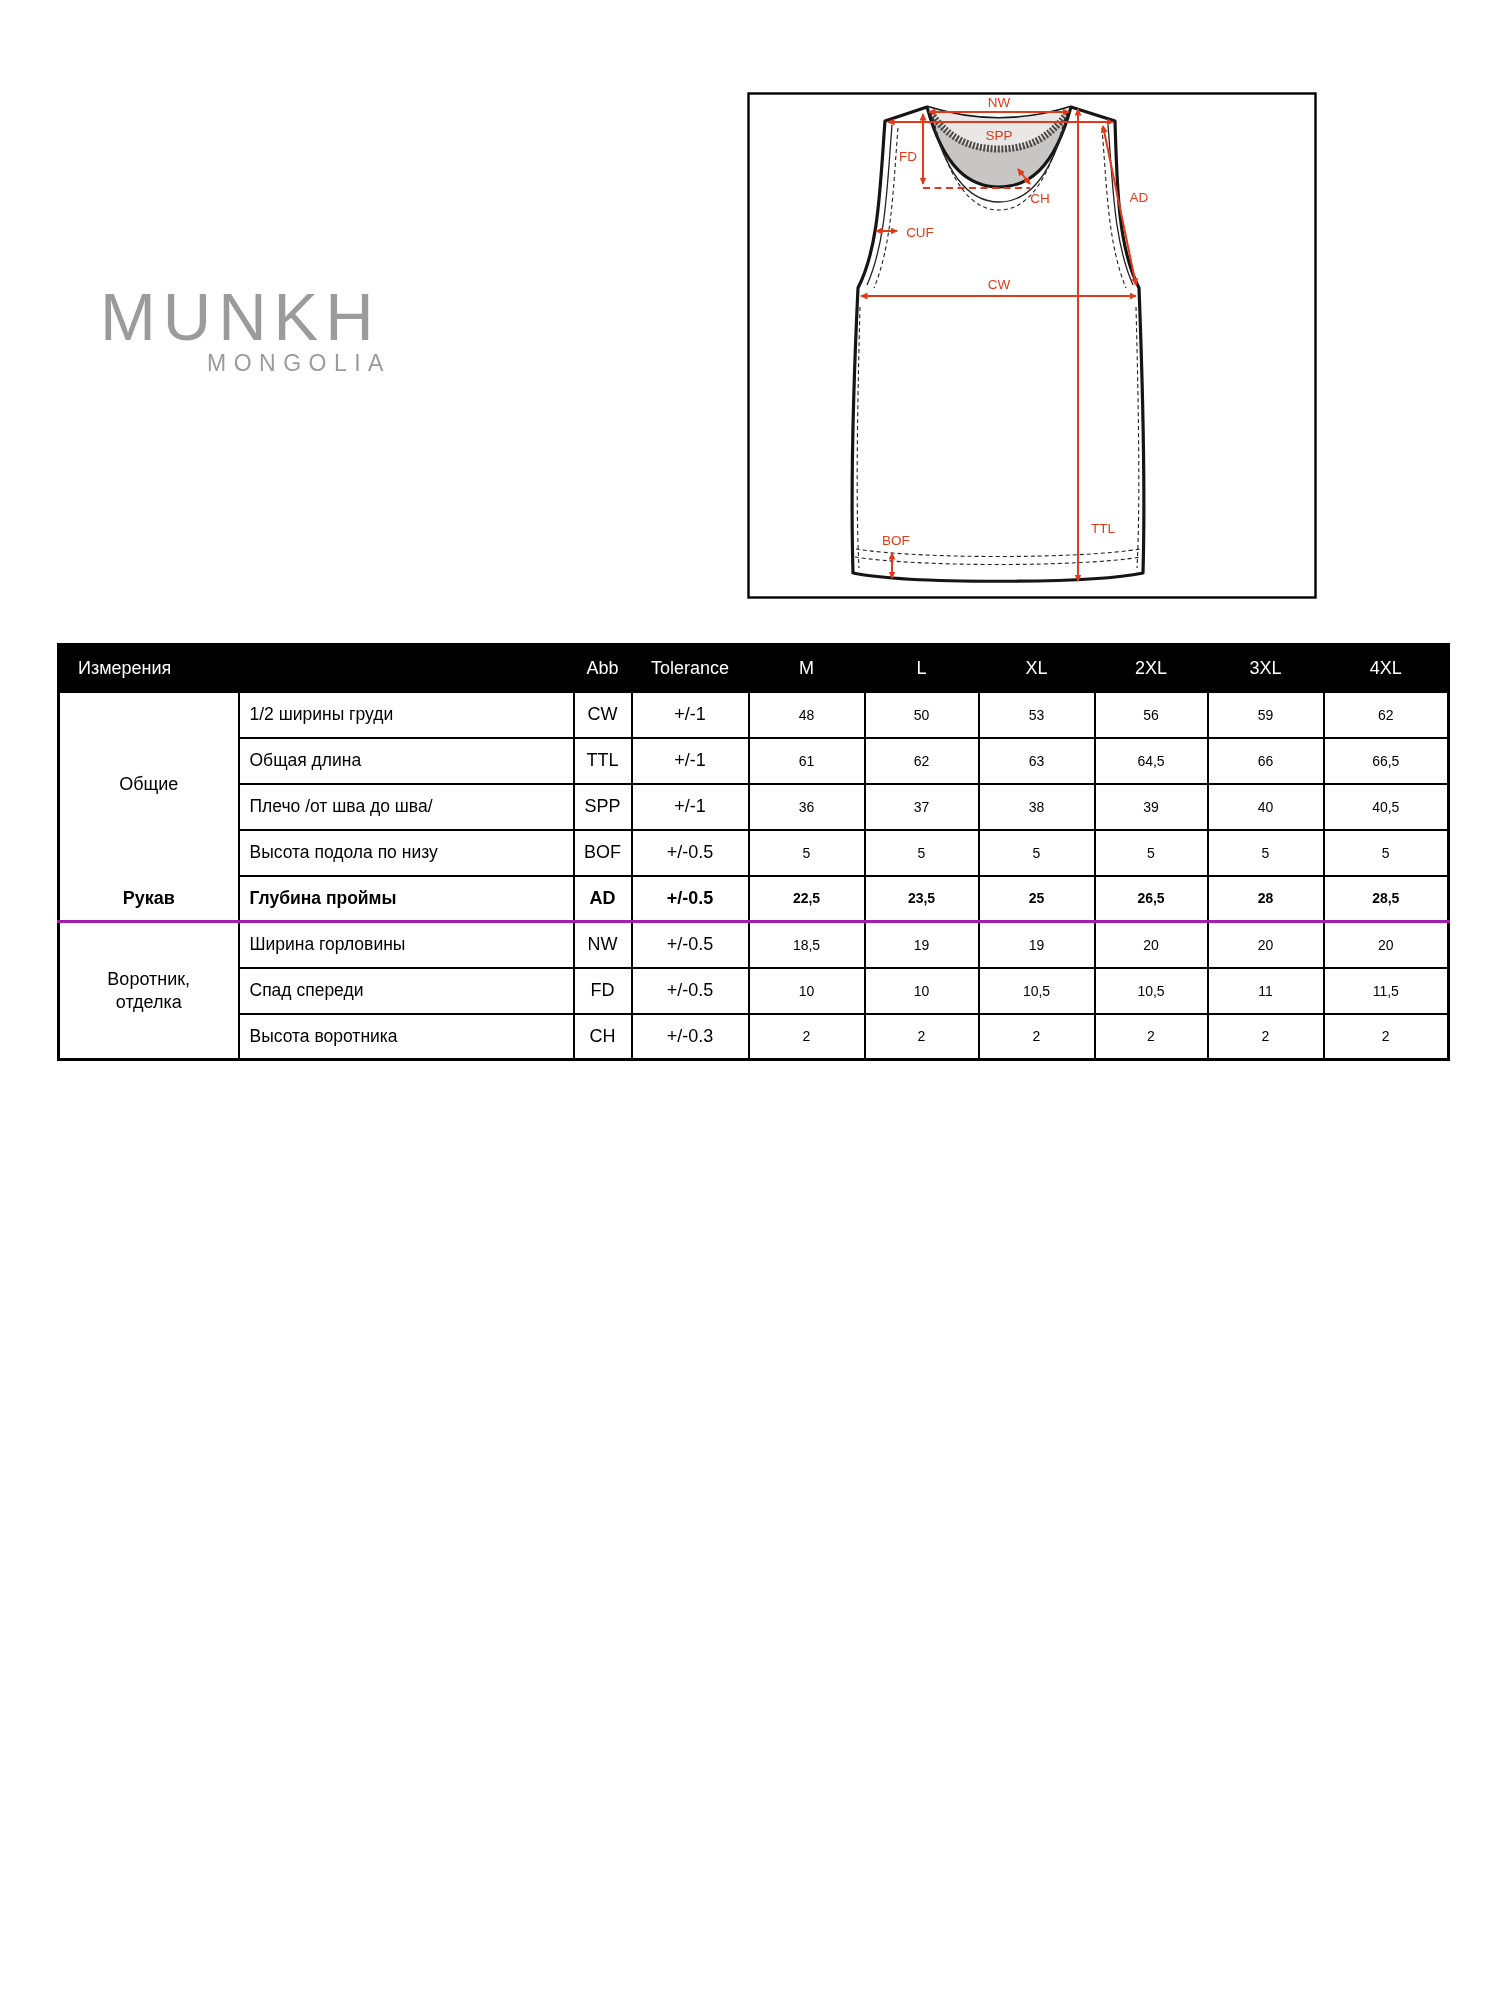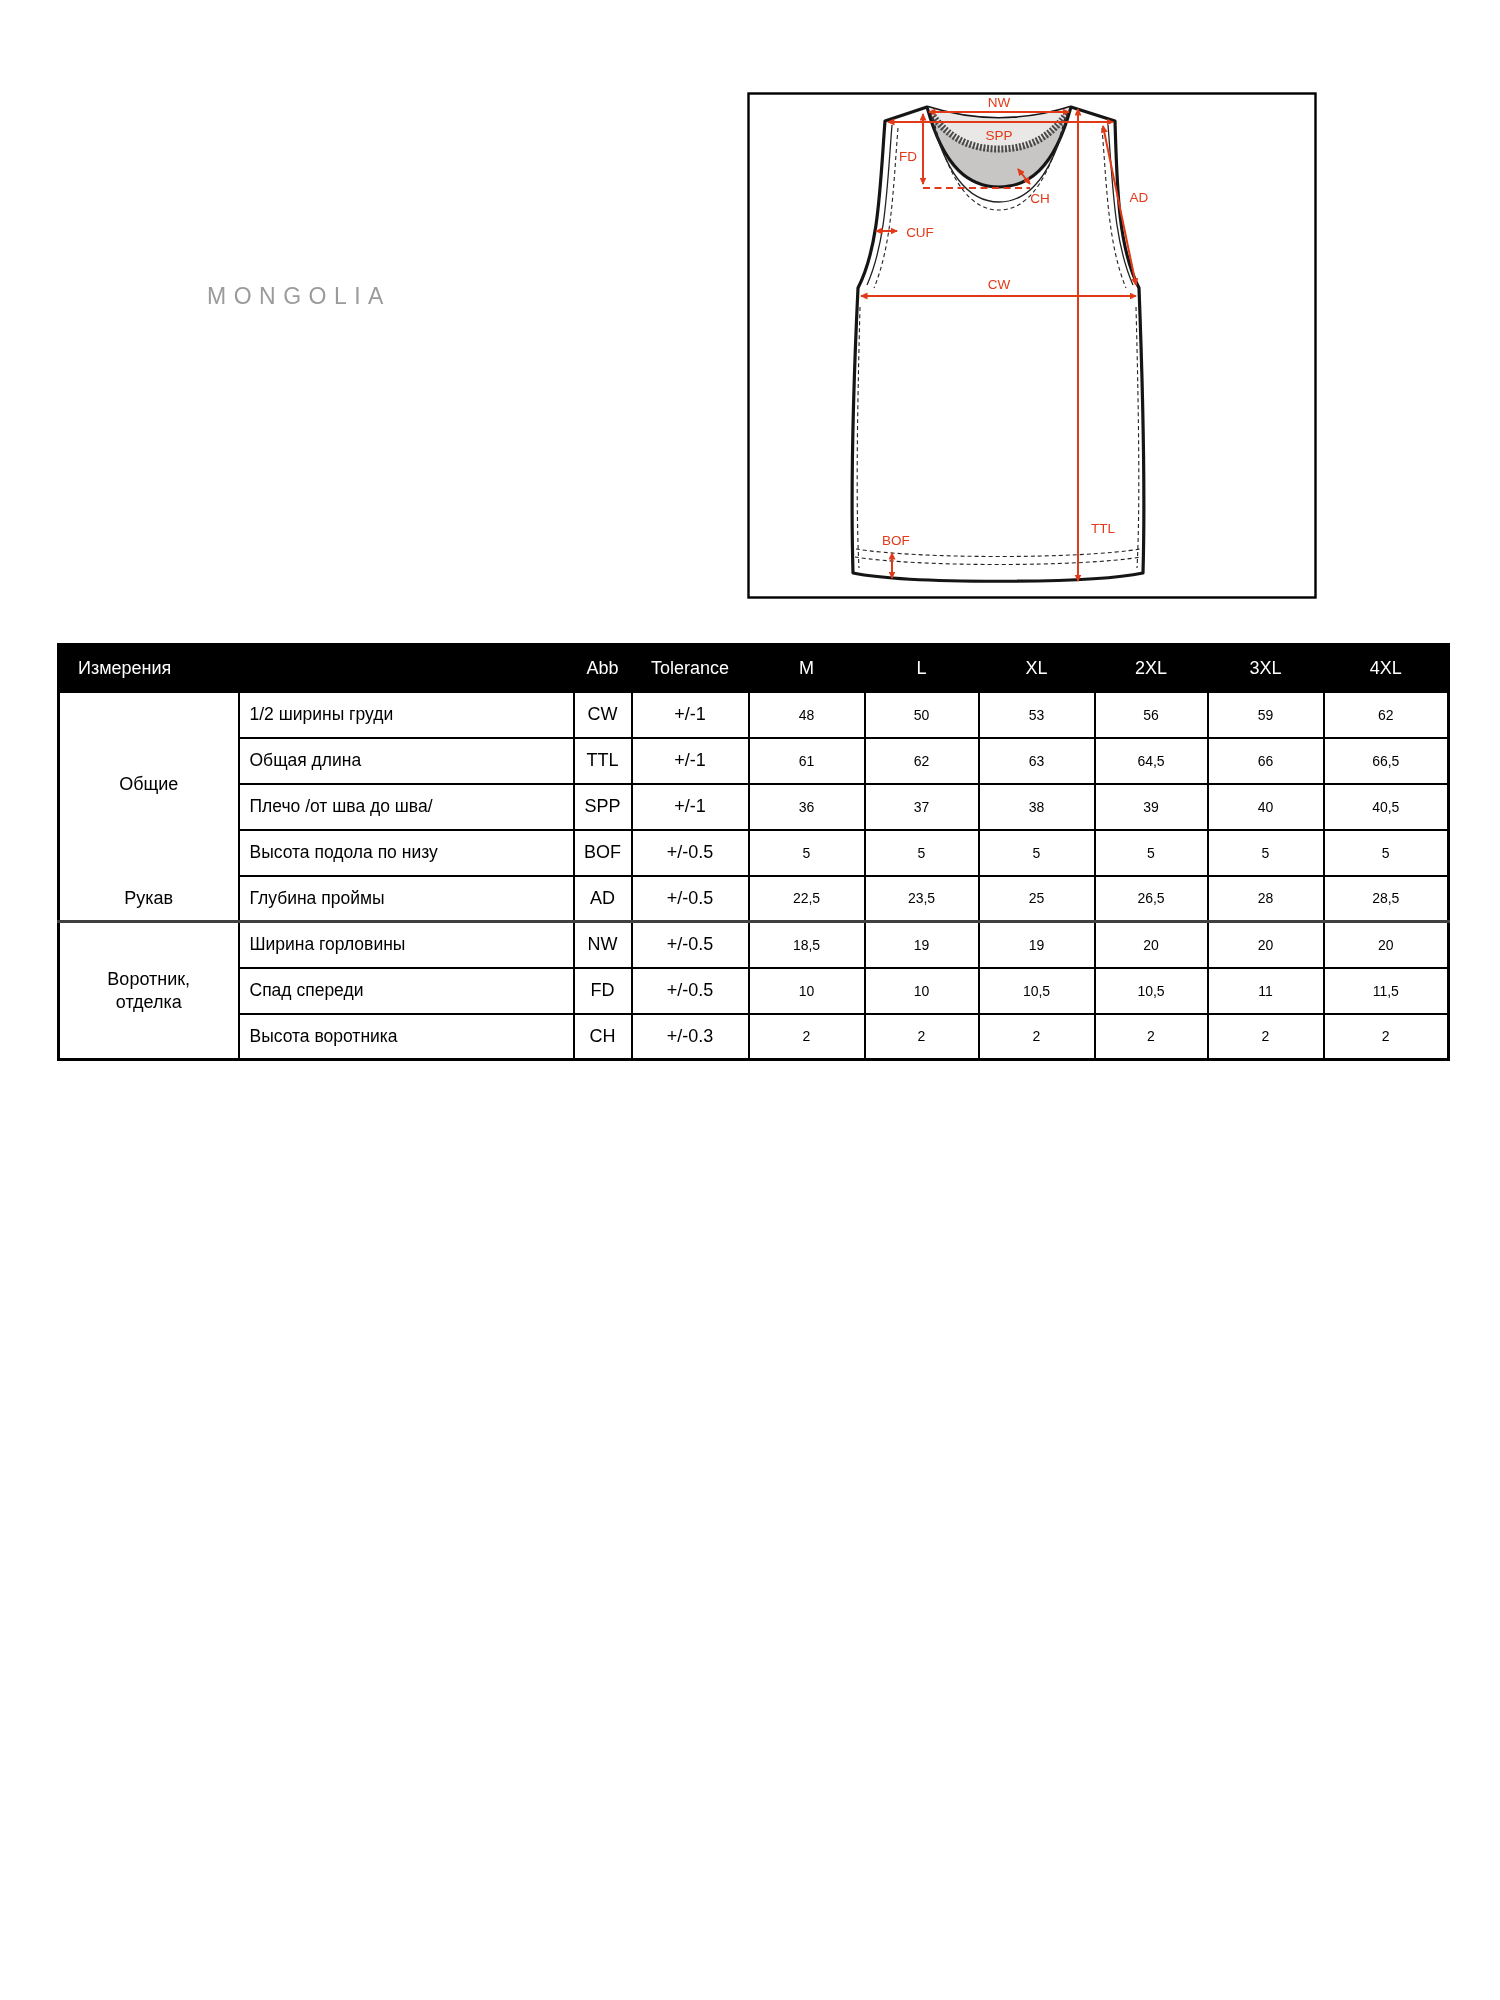--- a/index.html
+++ b/index.html
@@ -29,26 +29,27 @@
   thead th{background:#000;color:#fff;font-weight:400;font-size:18px;border-bottom:3px solid #000;}
   thead th.h-meas{text-align:left;padding-left:18px;}
   tbody tr{height:46px;}
   td{font-size:18px;text-align:center;vertical-align:middle;}
   td.desc{text-align:left;padding-left:10px;font-size:17.5px;}
   td.val{font-size:14px;}
   td.grp{font-size:18px;line-height:1.25;}
   td.grp-top{border-bottom:none;vertical-align:middle;}
   td.grp-bottom{border-top:none;}
   tr.section-start td{border-top:3px solid #000;}
-  tr.section-end td{border-bottom:3px solid #404040;}
+  tr.section-end td{border-bottom:3px solid #a21caf;font-weight:bold;}
 </style>
 </head>
 <body>
 
 <div class="logo">
+  <div class="word">MUNKH</div>
   <div class="country">MONGOLIA</div>
 </div>
 
 <div class="diagram">
 <svg width="570" height="507" viewBox="0 0 570 507">
   <defs>
     <marker id="ah" markerWidth="9" markerHeight="8" refX="6.5" refY="3.5" orient="auto-start-reverse" markerUnits="userSpaceOnUse">
       <path d="M0,0 L7.5,3.5 L0,7 Z" fill="#e23a18"></path>
     </marker>
   </defs>

